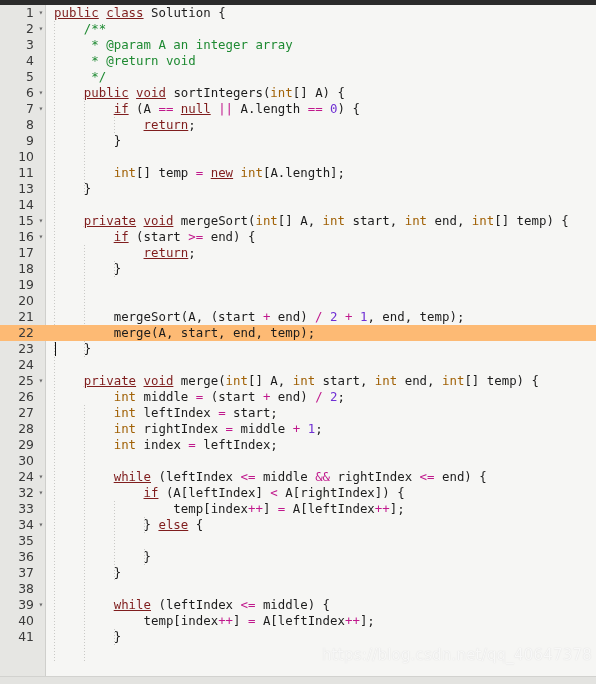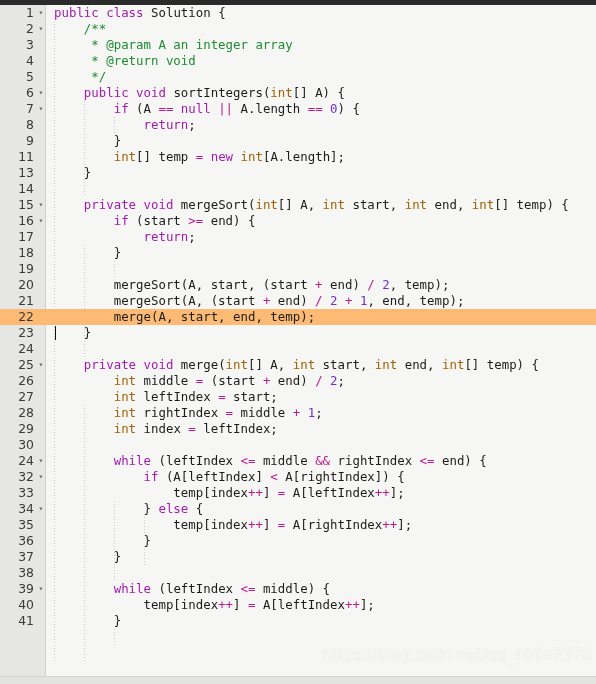--- a/index.html
+++ b/index.html
@@ -99,21 +99,21 @@
     pointer-events: none;
     z-index: 0;
   }
   .guide {
     position: absolute;
     top: 0;
     width: 1px;
     background: repeating-linear-gradient(to bottom, #c9c9c6 0 1px, transparent 1px 3px);
   }
   
-  .kw   { color: #a21caf; }
+  .kw   { color: #7f1d1d; text-decoration: underline; }
   .type { color: #a16207; }
   .cmt  { color: #1e8a32; }
   .num  { color: #6f2fd4; }
   .op   { color: #c0188c; }
   .pl   { color: #1c1c1c; }
   .cursor {
     position: absolute;
     left: 55px;
     top: 1px;
     width: 1px;
@@ -158,44 +158,45 @@
     <div class="rows" id="rows">
         <div class="row"><span class="lnum">1</span><span class="fold">▾</span><span class="code"><span class="kw">public</span><span class="pl"> </span><span class="kw">class</span><span class="pl"> Solution {</span></span></div>
         <div class="row"><span class="lnum">2</span><span class="fold">▾</span><span class="code"><span class="cmt">    /**</span></span></div>
         <div class="row"><span class="lnum">3</span><span class="code"><span class="cmt">     * @param A an integer array</span></span></div>
         <div class="row"><span class="lnum">4</span><span class="code"><span class="cmt">     * @return void</span></span></div>
         <div class="row"><span class="lnum">5</span><span class="code"><span class="cmt">     */</span></span></div>
         <div class="row"><span class="lnum">6</span><span class="fold">▾</span><span class="code"><span class="pl">    </span><span class="kw">public</span><span class="pl"> </span><span class="kw">void</span><span class="pl"> sortIntegers(</span><span class="type">int</span><span class="pl">[] A) {</span></span></div>
         <div class="row"><span class="lnum">7</span><span class="fold">▾</span><span class="code"><span class="pl">        </span><span class="kw">if</span><span class="pl"> (A </span><span class="op">==</span><span class="pl"> </span><span class="kw">null</span><span class="pl"> </span><span class="op">||</span><span class="pl"> A.length </span><span class="op">==</span><span class="pl"> </span><span class="num">0</span><span class="pl">) {</span></span></div>
         <div class="row"><span class="lnum">8</span><span class="code"><span class="pl">            </span><span class="kw">return</span><span class="pl">;</span></span></div>
         <div class="row"><span class="lnum">9</span><span class="code"><span class="pl">        }</span></span></div>
+        <div class="row"><span class="lnum">10</span><span class="code"><span class="pl"></span></span></div>
         <div class="row"><span class="lnum">11</span><span class="code"><span class="pl">        </span><span class="type">int</span><span class="pl">[] temp </span><span class="op">=</span><span class="pl"> </span><span class="kw">new</span><span class="pl"> </span><span class="type">int</span><span class="pl">[A.length];</span></span></div>
         <div class="row"><span class="lnum">13</span><span class="code"><span class="pl">    }</span></span></div>
         <div class="row"><span class="lnum">14</span><span class="code"><span class="pl"></span></span></div>
         <div class="row"><span class="lnum">15</span><span class="fold">▾</span><span class="code"><span class="pl">    </span><span class="kw">private</span><span class="pl"> </span><span class="kw">void</span><span class="pl"> mergeSort(</span><span class="type">int</span><span class="pl">[] A, </span><span class="type">int</span><span class="pl"> start, </span><span class="type">int</span><span class="pl"> end, </span><span class="type">int</span><span class="pl">[] temp) {</span></span></div>
         <div class="row"><span class="lnum">16</span><span class="fold">▾</span><span class="code"><span class="pl">        </span><span class="kw">if</span><span class="pl"> (start </span><span class="op">&gt;=</span><span class="pl"> end) {</span></span></div>
         <div class="row"><span class="lnum">17</span><span class="code"><span class="pl">            </span><span class="kw">return</span><span class="pl">;</span></span></div>
         <div class="row"><span class="lnum">18</span><span class="code"><span class="pl">        }</span></span></div>
         <div class="row"><span class="lnum">19</span><span class="code"><span class="pl"></span></span></div>
-        <div class="row"><span class="lnum">20</span><span class="code"><span class="pl">        mergeSort(A, start, (start </span><span class="op">+</span><span class="pl"> end) </span><span class="op">/</span><span class="pl"> </span><span class="num">2</span><span class="pl">, temp);</span></span></div>
+        <div class="row"><span class="lnum">20</span></div>
         <div class="row"><span class="lnum">21</span><span class="code"><span class="pl">        mergeSort(A, (start </span><span class="op">+</span><span class="pl"> end) </span><span class="op">/</span><span class="pl"> </span><span class="num">2</span><span class="pl"> </span><span class="op">+</span><span class="pl"> </span><span class="num">1</span><span class="pl">, end, temp);</span></span></div>
         <div class="row hl"><span class="lnum">22</span><span class="code"><span class="pl">        merge(A, start, end, temp);</span></span></div>
         <div class="row"><span class="lnum">23</span><span class="cursor"></span><span class="code"><span class="pl">    }</span></span></div>
         <div class="row"><span class="lnum">24</span><span class="code"><span class="pl"></span></span></div>
         <div class="row"><span class="lnum">25</span><span class="fold">▾</span><span class="code"><span class="pl">    </span><span class="kw">private</span><span class="pl"> </span><span class="kw">void</span><span class="pl"> merge(</span><span class="type">int</span><span class="pl">[] A, </span><span class="type">int</span><span class="pl"> start, </span><span class="type">int</span><span class="pl"> end, </span><span class="type">int</span><span class="pl">[] temp) {</span></span></div>
         <div class="row"><span class="lnum">26</span><span class="code"><span class="pl">        </span><span class="type">int</span><span class="pl"> middle </span><span class="op">=</span><span class="pl"> (start </span><span class="op">+</span><span class="pl"> end) </span><span class="op">/</span><span class="pl"> </span><span class="num">2</span><span class="pl">;</span></span></div>
         <div class="row"><span class="lnum">27</span><span class="code"><span class="pl">        </span><span class="type">int</span><span class="pl"> leftIndex </span><span class="op">=</span><span class="pl"> start;</span></span></div>
         <div class="row"><span class="lnum">28</span><span class="code"><span class="pl">        </span><span class="type">int</span><span class="pl"> rightIndex </span><span class="op">=</span><span class="pl"> middle </span><span class="op">+</span><span class="pl"> </span><span class="num">1</span><span class="pl">;</span></span></div>
         <div class="row"><span class="lnum">29</span><span class="code"><span class="pl">        </span><span class="type">int</span><span class="pl"> index </span><span class="op">=</span><span class="pl"> leftIndex;</span></span></div>
         <div class="row"><span class="lnum">30</span><span class="code"><span class="pl"></span></span></div>
         <div class="row"><span class="lnum">24</span><span class="fold">▾</span><span class="code"><span class="pl">        </span><span class="kw">while</span><span class="pl"> (leftIndex </span><span class="op">&lt;=</span><span class="pl"> middle </span><span class="op">&amp;&amp;</span><span class="pl"> rightIndex </span><span class="op">&lt;=</span><span class="pl"> end) {</span></span></div>
         <div class="row"><span class="lnum">32</span><span class="fold">▾</span><span class="code"><span class="pl">            </span><span class="kw">if</span><span class="pl"> (A[leftIndex] </span><span class="op">&lt;</span><span class="pl"> A[rightIndex]) {</span></span></div>
         <div class="row"><span class="lnum">33</span><span class="code"><span class="pl">                temp[index</span><span class="op">++</span><span class="pl">] </span><span class="op">=</span><span class="pl"> A[leftIndex</span><span class="op">++</span><span class="pl">];</span></span></div>
         <div class="row"><span class="lnum">34</span><span class="fold">▾</span><span class="code"><span class="pl">            } </span><span class="kw">else</span><span class="pl"> {</span></span></div>
-        <div class="row"><span class="lnum">35</span><span class="code"><span class="pl">                temp[index</span><span class="op">++</span><span class="pl">] </span><span class="op">=</span><span class="pl"> A[rightIndex</span><span class="op">++</span><span class="pl">];</span></span></div>
+        <div class="row"><span class="lnum">35</span></div>
         <div class="row"><span class="lnum">36</span><span class="code"><span class="pl">            }</span></span></div>
         <div class="row"><span class="lnum">37</span><span class="code"><span class="pl">        }</span></span></div>
         <div class="row"><span class="lnum">38</span><span class="code"><span class="pl"></span></span></div>
         <div class="row"><span class="lnum">39</span><span class="fold">▾</span><span class="code"><span class="pl">        </span><span class="kw">while</span><span class="pl"> (leftIndex </span><span class="op">&lt;=</span><span class="pl"> middle) {</span></span></div>
         <div class="row"><span class="lnum">40</span><span class="code"><span class="pl">            temp[index</span><span class="op">++</span><span class="pl">] </span><span class="op">=</span><span class="pl"> A[leftIndex</span><span class="op">++</span><span class="pl">];</span></span></div>
         <div class="row"><span class="lnum">41</span><span class="code"><span class="pl">        }</span></span></div>
       </div>
   </div>
 
   <div class="watermark">https://blog.csdn.net/qq_40647378</div>

